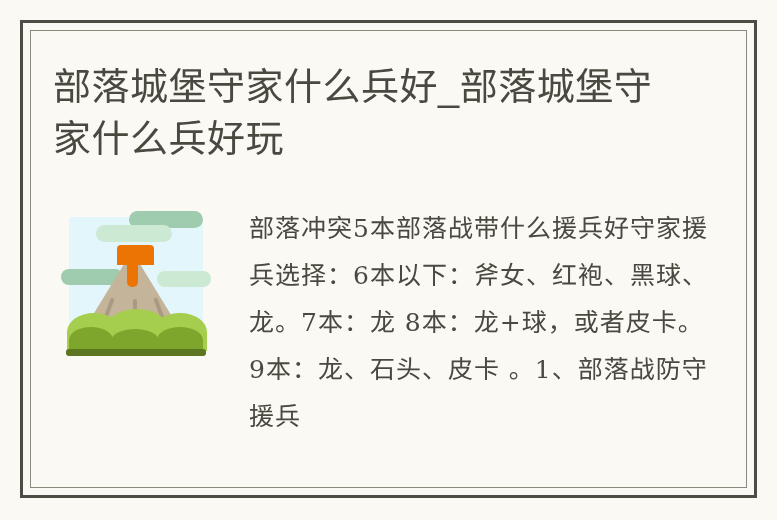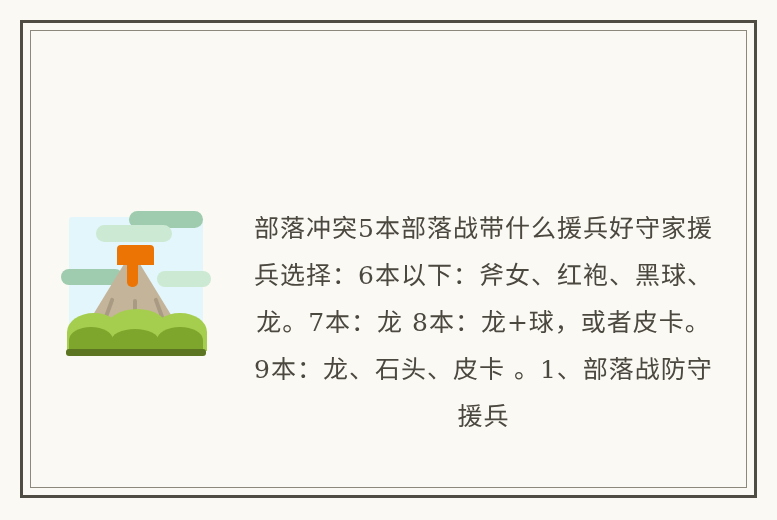--- a/index.html
+++ b/index.html
@@ -51,21 +51,20 @@
   }
 
   
   .content-row {
     position: absolute;
     left: 30px;
     top: 178px;
     right: 36px;
     display: flex;
     align-items: flex-start;
-    text-align: center;
   }
 
   
   .illustration {
     position: relative;
     width: 150px;
     height: 152px;
     flex: 0 0 auto;
     margin-top: 8px;
     margin-left: 8px;
@@ -170,20 +169,21 @@
     white-space: pre-wrap;
     word-break: break-all;
   }
 </style>
 </head>
 <body>
 
 <div class="page-frame">
   <div class="inner-frame"></div>
 
+  <h1 class="article-title">部落城堡守家什么兵好_部落城堡守家什么兵好玩</h1>
 
   <div class="content-row">
 
     <div class="illustration">
       <div class="sky"></div>
       <div class="cloud cloud-a"></div>
       <div class="cloud cloud-b"></div>
       <div class="cloud cloud-c"></div>
       <div class="cloud cloud-d"></div>
       <div class="cone"></div>

